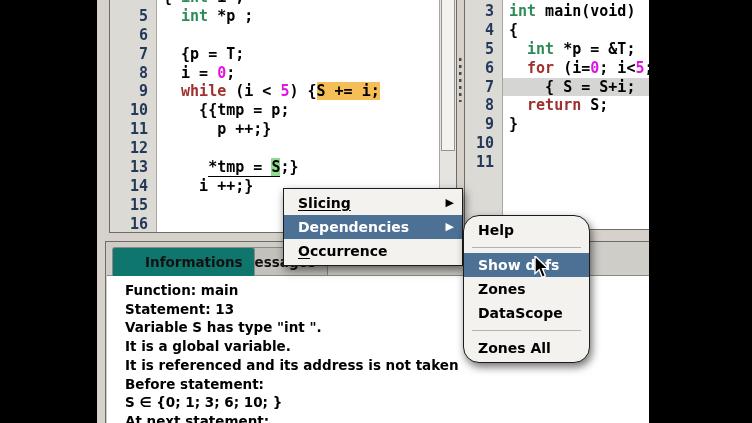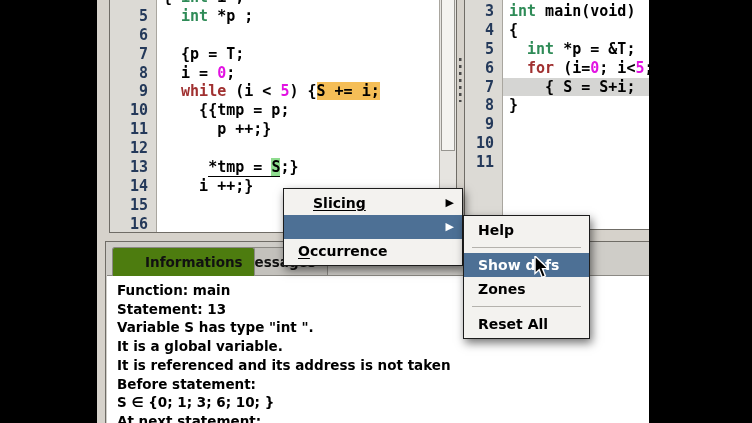--- a/index.html
+++ b/index.html
@@ -48,38 +48,38 @@
         background:repeating-linear-gradient(to bottom,#4a4a4a 0 2.5px,transparent 2.5px 7px);
         background-size:2.5px 100%;background-repeat:no-repeat;background-position:center;}
 
   
   .bottom-panel{position:absolute;left:8px;top:241px;width:544px;height:182px;
                 background:#cfcdc8;border:1px solid #6f6c66;border-right:none;}
   .tabstrip{position:absolute;left:0;right:0;top:0;height:33px;}
   .tab{position:absolute;top:5px;height:28px;line-height:28px;padding:0 11px;
        font-size:13.5px;font-weight:bold;color:#111;background:#c3c1bc;
        border:1px solid #8b8984;border-bottom:none;border-radius:3px 3px 0 0;}
-  .tab.active{background:#4d7c0f;z-index:2;padding-left:32px;}
+  .tab.active{background:#0f766e;z-index:2;padding-left:32px;}
   .info-content{position:absolute;left:1px;right:0;top:33px;bottom:0;background:#fff;
-                border-top:1px solid #8b8984;overflow:hidden;padding:5px 0 0 10px;}
+                border-top:1px solid #8b8984;overflow:hidden;padding:5px 0 0 18px;}
   .il{font-size:13.5px;font-weight:bold;color:#000;line-height:18.7px;white-space:pre;}
 
   
   .menu{position:absolute;background:var(--menu_bg);border:1px solid #1c1c1c;
         box-shadow:2px 4px 9px rgba(0,0,0,0.55);padding:2px 0;z-index:10;}
   .menu1{left:186px;top:188px;width:178px;}
-  .submenu{left:366px;top:215px;width:125px;z-index:11;}
+  .submenu{left:366px;top:215px;width:125px;z-index:11;border-radius:16px;}
   .mitem{height:24px;line-height:24px;display:flex;align-items:center;
          padding:0 8px 0 14px;font-size:14px;font-weight:bold;color:#000;}
   .mitem .lbl{flex:0 0 auto;}
   .mitem .sp{flex:1 1 auto;}
   .mitem.selected{background:var(--menu_selected_bg);color:var(--menu_selected_fg);}
   .mitem .arrow{font-size:11px;}
   .msep{height:1px;background:#b4b2ad;margin:5px 8px;}
-  .u-full{text-decoration:underline;text-underline-offset:2px;margin-left:15px;}
+  .u-full{text-decoration:underline;text-underline-offset:2px;}
   .u-first{text-decoration:underline;text-underline-offset:2px;}
 
   .cursor{position:absolute;left:437px;top:256px;width:17px;height:24px;z-index:20;}
 </style>
 </head>
 <body>
 
 <div class="stage">
   <div class="appwin">
 
@@ -138,20 +138,21 @@
             <div class="ln">11</div>
           </div>
       </div>
       <div class="codearea">
         <div class="inner" id="right-code">
             <div class="cl"><span class="seg-type">int</span><span class="seg-plain"> main(void)</span></div>
             <div class="cl"><span class="seg-plain">{</span></div>
             <div class="cl"><span class="seg-plain">  </span><span class="seg-type">int</span><span class="seg-plain"> *p = &amp;T;</span></div>
             <div class="cl"><span class="seg-plain">  </span><span class="seg-keyword">for</span><span class="seg-plain"> (i=</span><span class="seg-number">0</span><span class="seg-plain">; i&lt;</span><span class="seg-number">5</span><span class="seg-plain">; i++)</span></div>
             <div class="cl hl-line"><span class="seg-plain">    { S = S+i;</span></div>
+            <div class="cl"><span class="seg-plain">  </span><span class="seg-keyword">return</span><span class="seg-plain"> S;</span></div>
             <div class="cl"><span class="seg-plain">}</span></div>
             <div class="cl"></div>
           </div>
       </div>
     </div>
 
     <div class="bottom-panel">
       <div class="tabstrip" id="tabstrip">
           <div class="tab active" style="left: 6px;">Informations</div>
           <div class="tab" style="left: 123.2px;">Messages</div>
@@ -168,20 +169,21 @@
         </div>
     </div>
 
     <div class="menu menu1" id="menu1">
         <div class="mitem">
           <span class="lbl u-full">Slicing</span>
           <span class="sp"></span>
           <span class="arrow">▶</span>
         </div>
         <div class="mitem selected">
+          <span class="lbl">Dependencies</span>
           <span class="sp"></span>
           <span class="arrow">▶</span>
         </div>
         <div class="mitem">
           <span class="lbl"><span class="u-first">O</span><span>ccurrence</span></span>
           <span class="sp"></span>
         </div>
       </div>
     <div class="menu submenu" id="menu2">
         <div class="mitem">
@@ -190,23 +192,27 @@
         </div>
         <div class="msep"></div>
         <div class="mitem selected">
           <span class="lbl">Show defs</span>
           <span class="sp"></span>
         </div>
         <div class="mitem">
           <span class="lbl">Zones</span>
           <span class="sp"></span>
         </div>
+        <div class="mitem">
+          <span class="lbl">DataScope</span>
+          <span class="sp"></span>
+        </div>
         <div class="msep"></div>
         <div class="mitem">
-          <span class="lbl">Reset All</span>
+          <span class="lbl">Zones All</span>
           <span class="sp"></span>
         </div>
       </div>
 
     <svg class="cursor" viewBox="0 0 17 24">
       <polygon points="1,0 1,17.5 5.2,13.8 8.2,21.3 11.4,19.9 8.5,12.6 14,12.6" fill="#000" stroke="#fff" stroke-width="1.4"></polygon>
     </svg>
 
   </div>
 </div>

